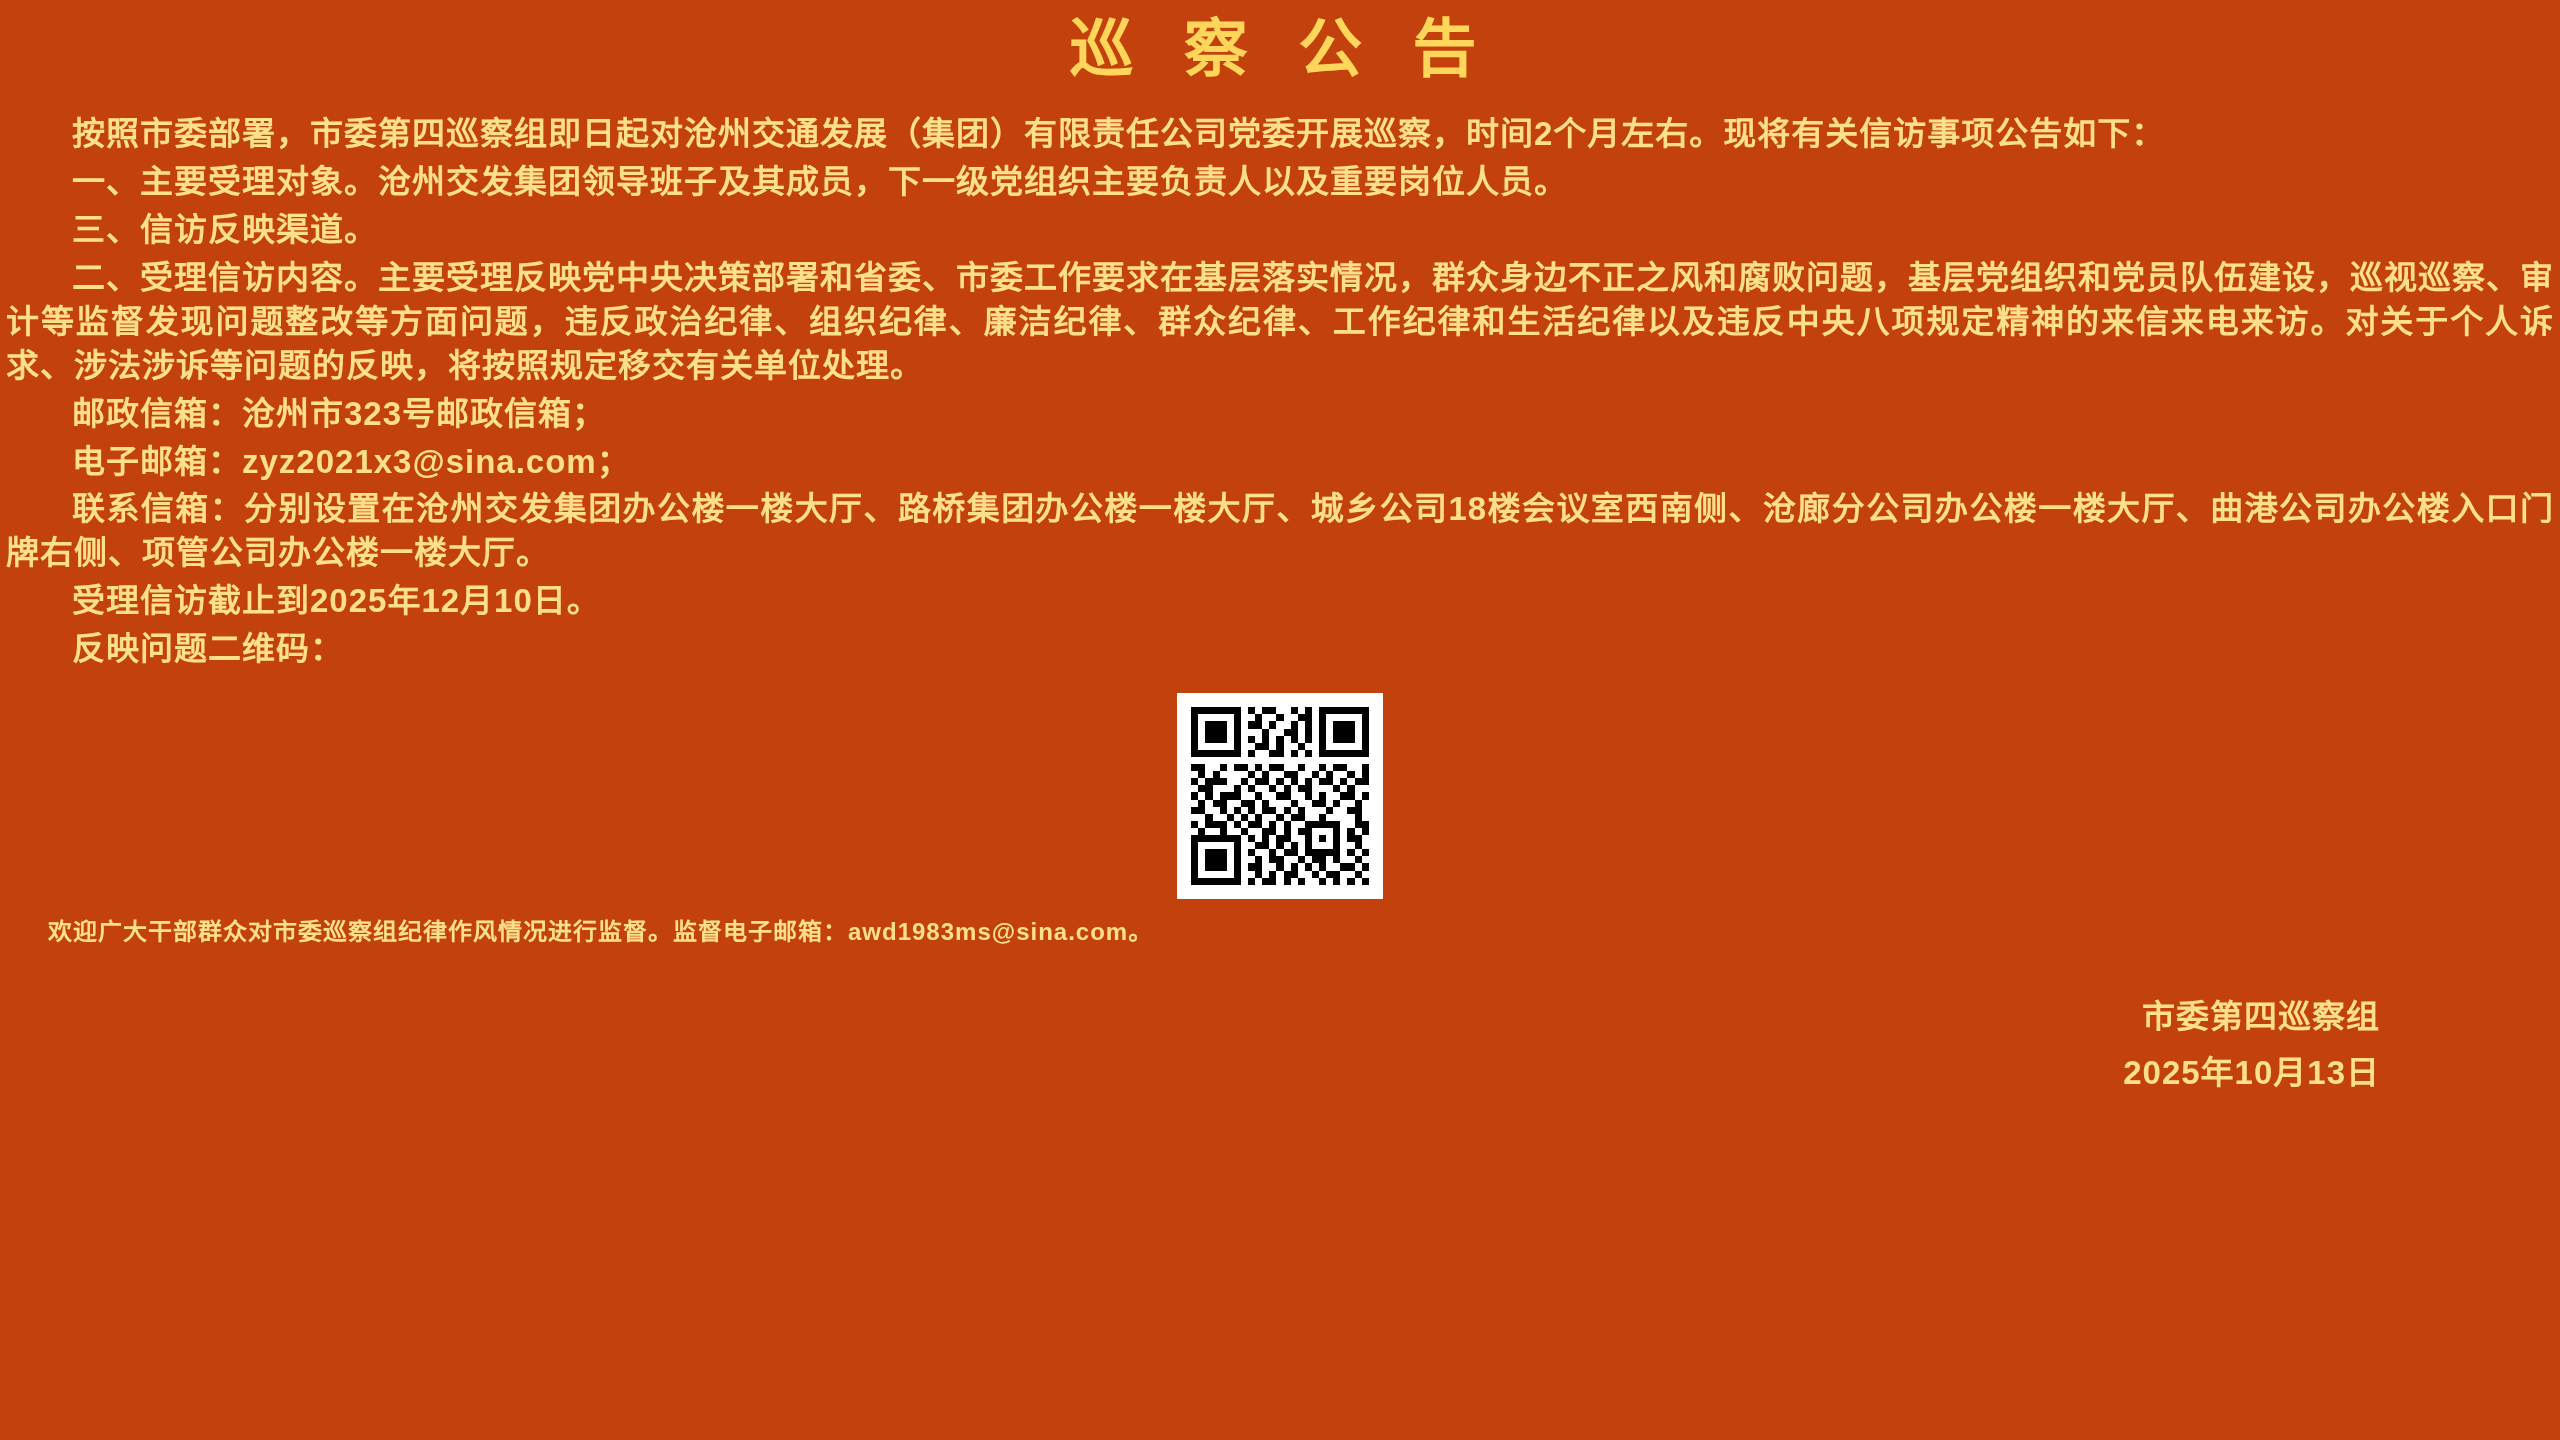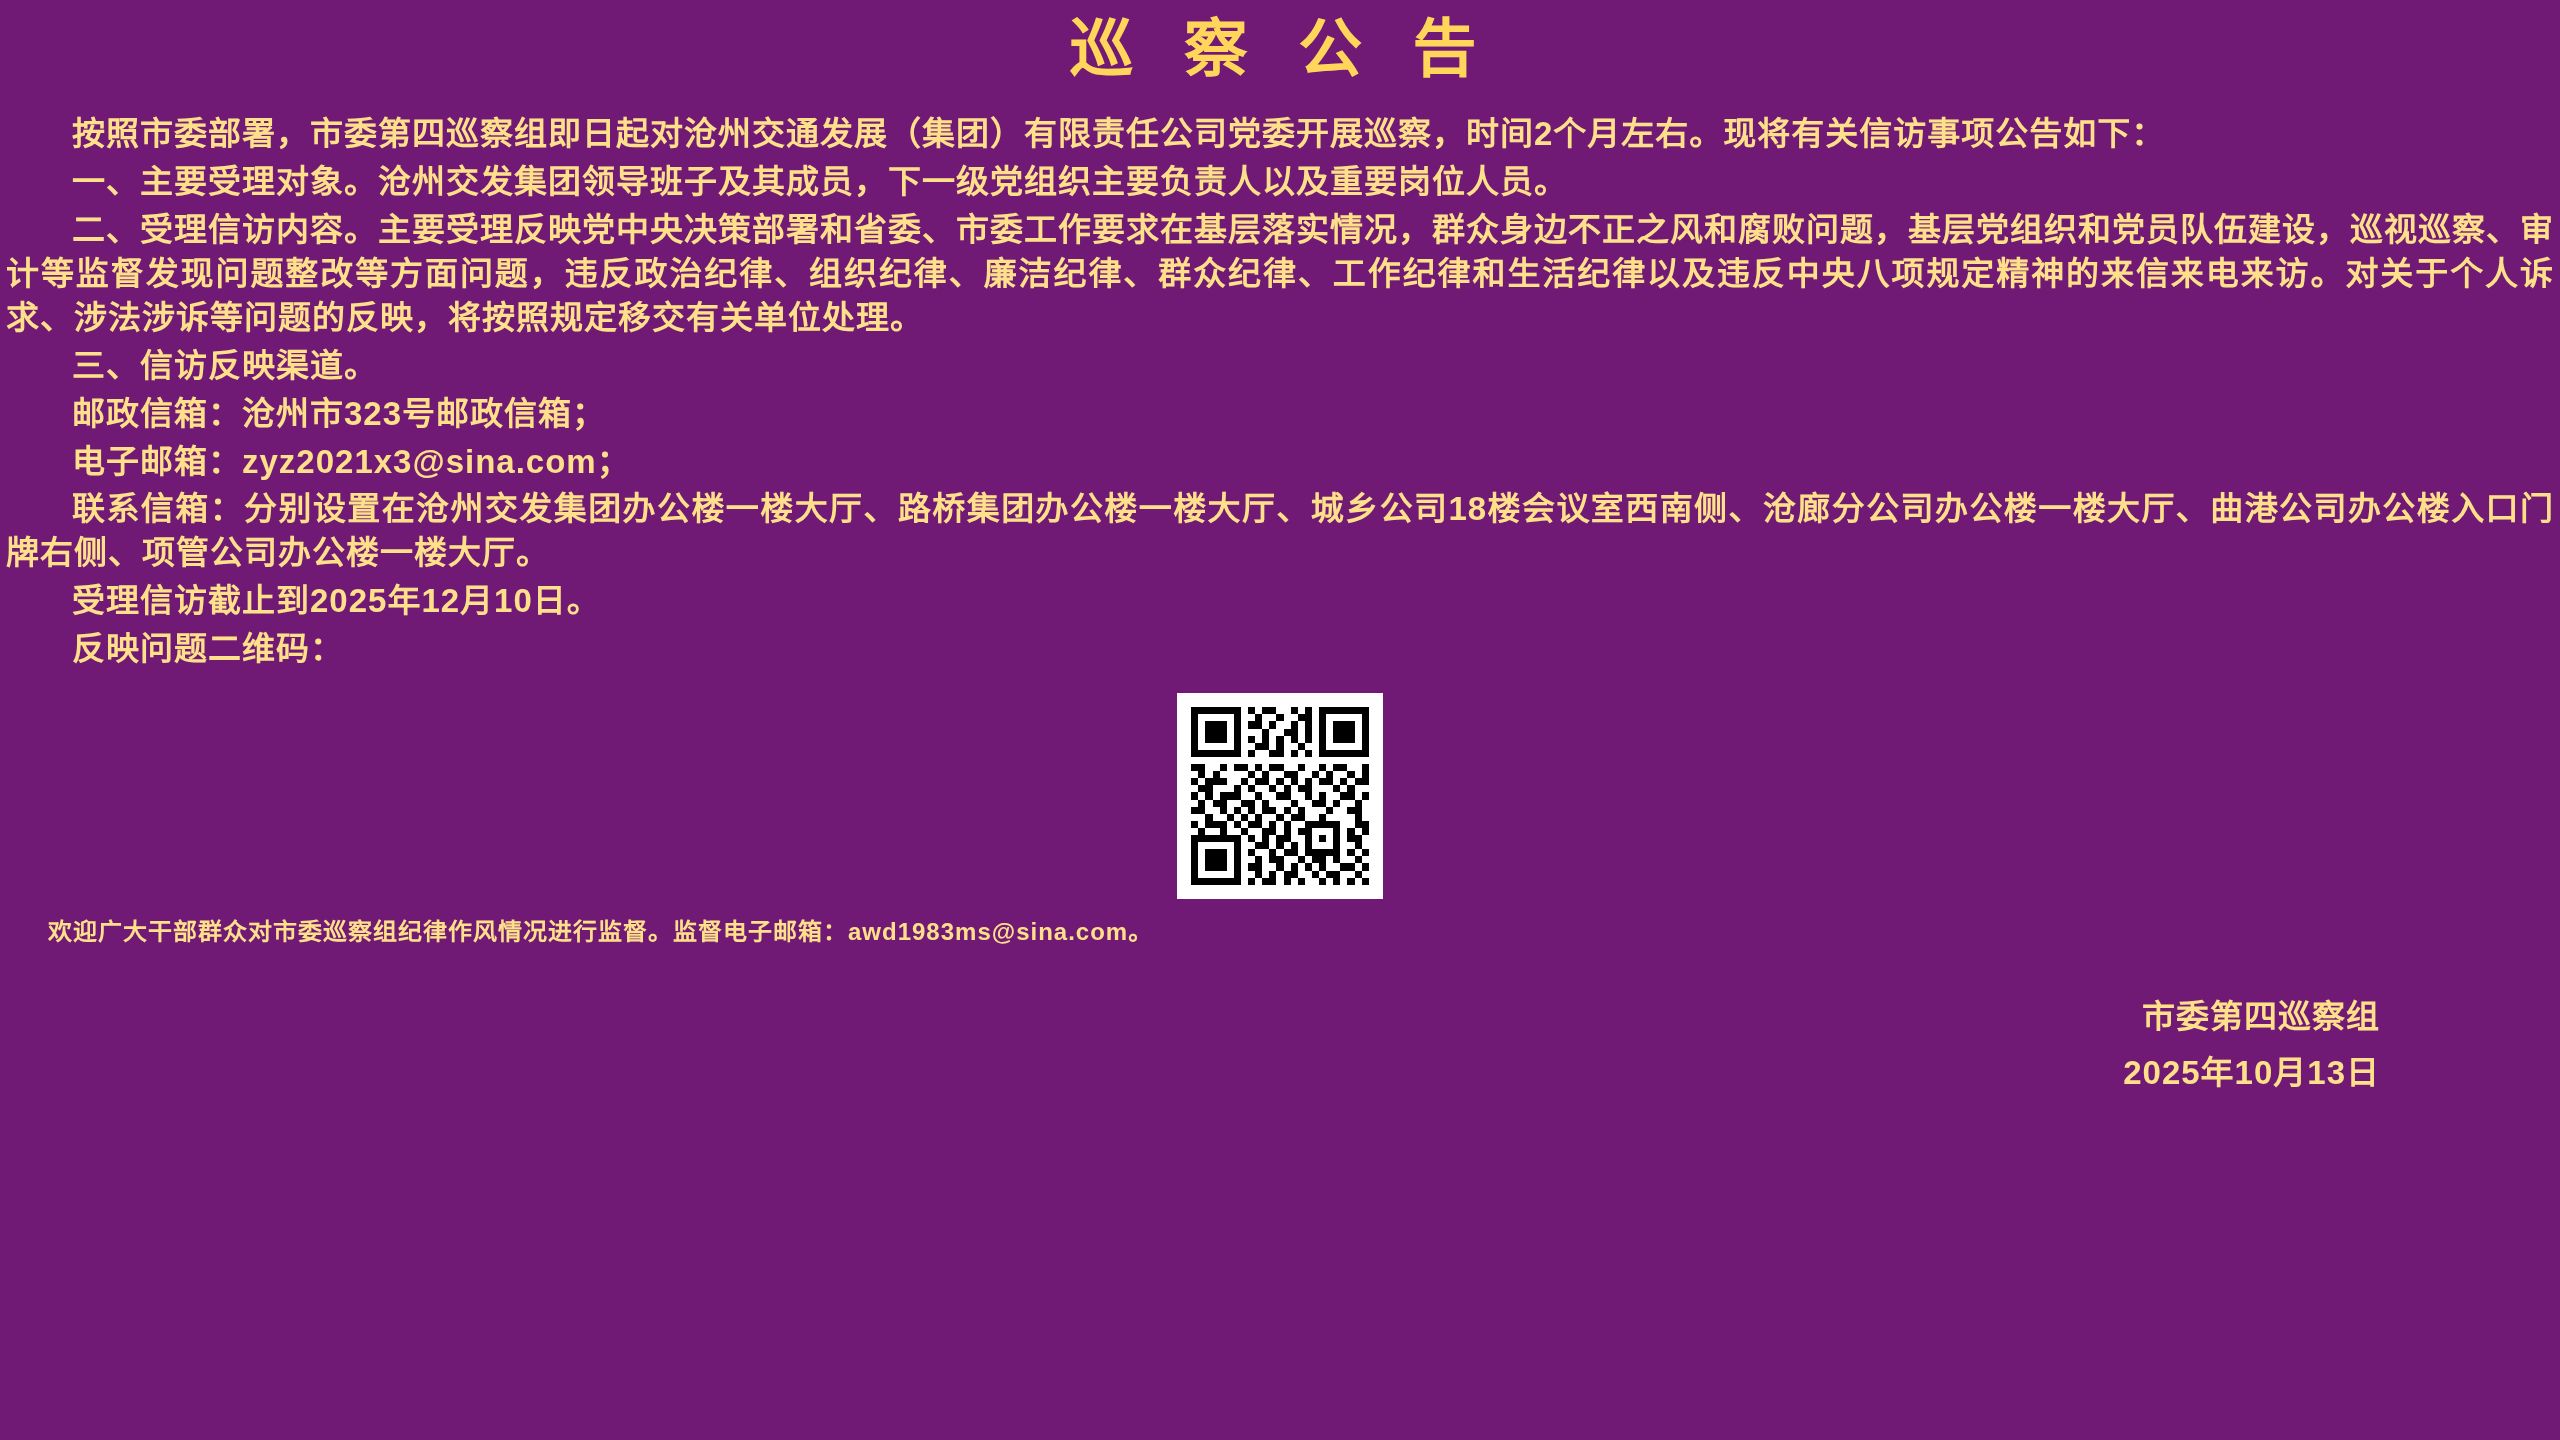--- a/index.html
+++ b/index.html
@@ -13,21 +13,21 @@
     height: 1440px;
     overflow: hidden;
     font-family: "Liberation Sans", "DejaVu Sans", sans-serif;
     color: #ffe08a;
     -webkit-font-smoothing: antialiased;
   }
   .page {
     position: relative;
     width: 2560px;
     height: 1440px;
-    background: #701a75;
+    background: #c2410c;
     box-sizing: border-box;
   }
   .title {
     text-align: center;
     font-size: 64px;
     font-weight: bold;
     letter-spacing: 14px;
     color: #ffd65a;
     padding-top: 6px;
     line-height: 1.35;
@@ -88,22 +88,22 @@
 </head>
 <body>
 
 <div class="page">
 
   <div class="title">巡 察 公 告</div>
 
   <div class="body-block">
     <p class="para justify">按照市委部署，市委第四巡察组即日起对沧州交通发展（集团）有限责任公司党委开展巡察，时间2个月左右。现将有关信访事项公告如下：</p>
     <p class="para justify">一、主要受理对象。沧州交发集团领导班子及其成员，下一级党组织主要负责人以及重要岗位人员。</p>
+    <p class="para">三、信访反映渠道。</p>
     <p class="para justify">二、受理信访内容。主要受理反映党中央决策部署和省委、市委工作要求在基层落实情况，群众身边不正之风和腐败问题，基层党组织和党员队伍建设，巡视巡察、审计等监督发现问题整改等方面问题，违反政治纪律、组织纪律、廉洁纪律、群众纪律、工作纪律和生活纪律以及违反中央八项规定精神的来信来电来访。对关于个人诉求、涉法涉诉等问题的反映，将按照规定移交有关单位处理。</p>
-    <p class="para">三、信访反映渠道。</p>
     <p class="para">邮政信箱：沧州市323号邮政信箱；</p>
     <p class="para">电子邮箱：zyz2021x3@sina.com；</p>
     <p class="para justify">联系信箱：分别设置在沧州交发集团办公楼一楼大厅、路桥集团办公楼一楼大厅、城乡公司18楼会议室西南侧、沧廊分公司办公楼一楼大厅、曲港公司办公楼入口门牌右侧、项管公司办公楼一楼大厅。</p>
     <p class="para">受理信访截止到2025年12月10日。</p>
     <p class="para">反映问题二维码：</p>
   </div>
 
   <div class="qr-wrap">
     <div class="qr">
       <svg width="206" height="206" viewBox="0 0 29 29" shape-rendering="crispEdges">

